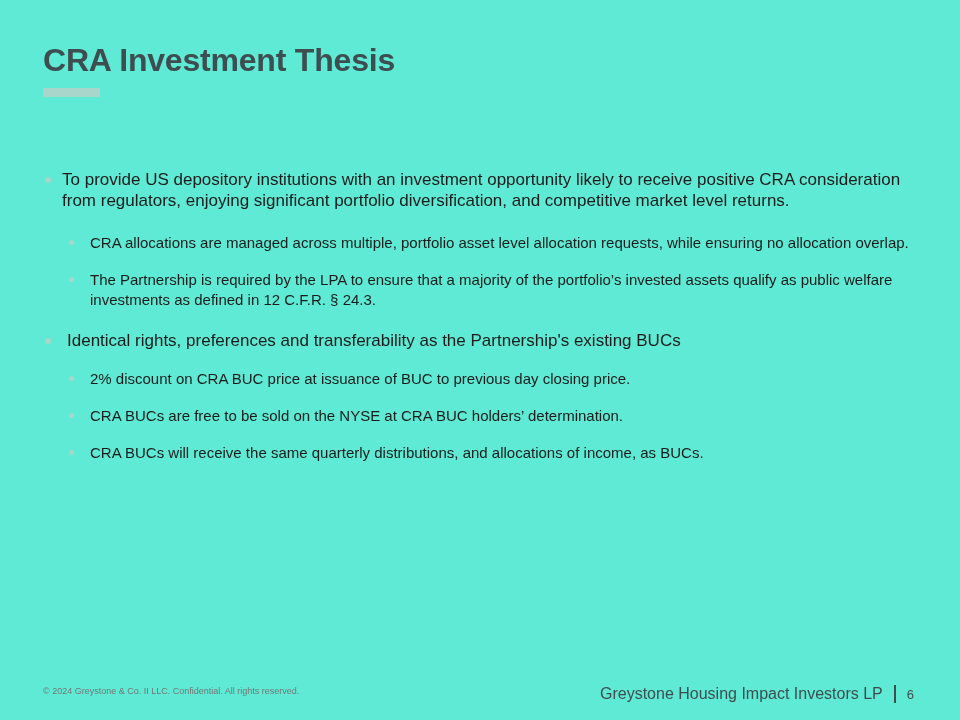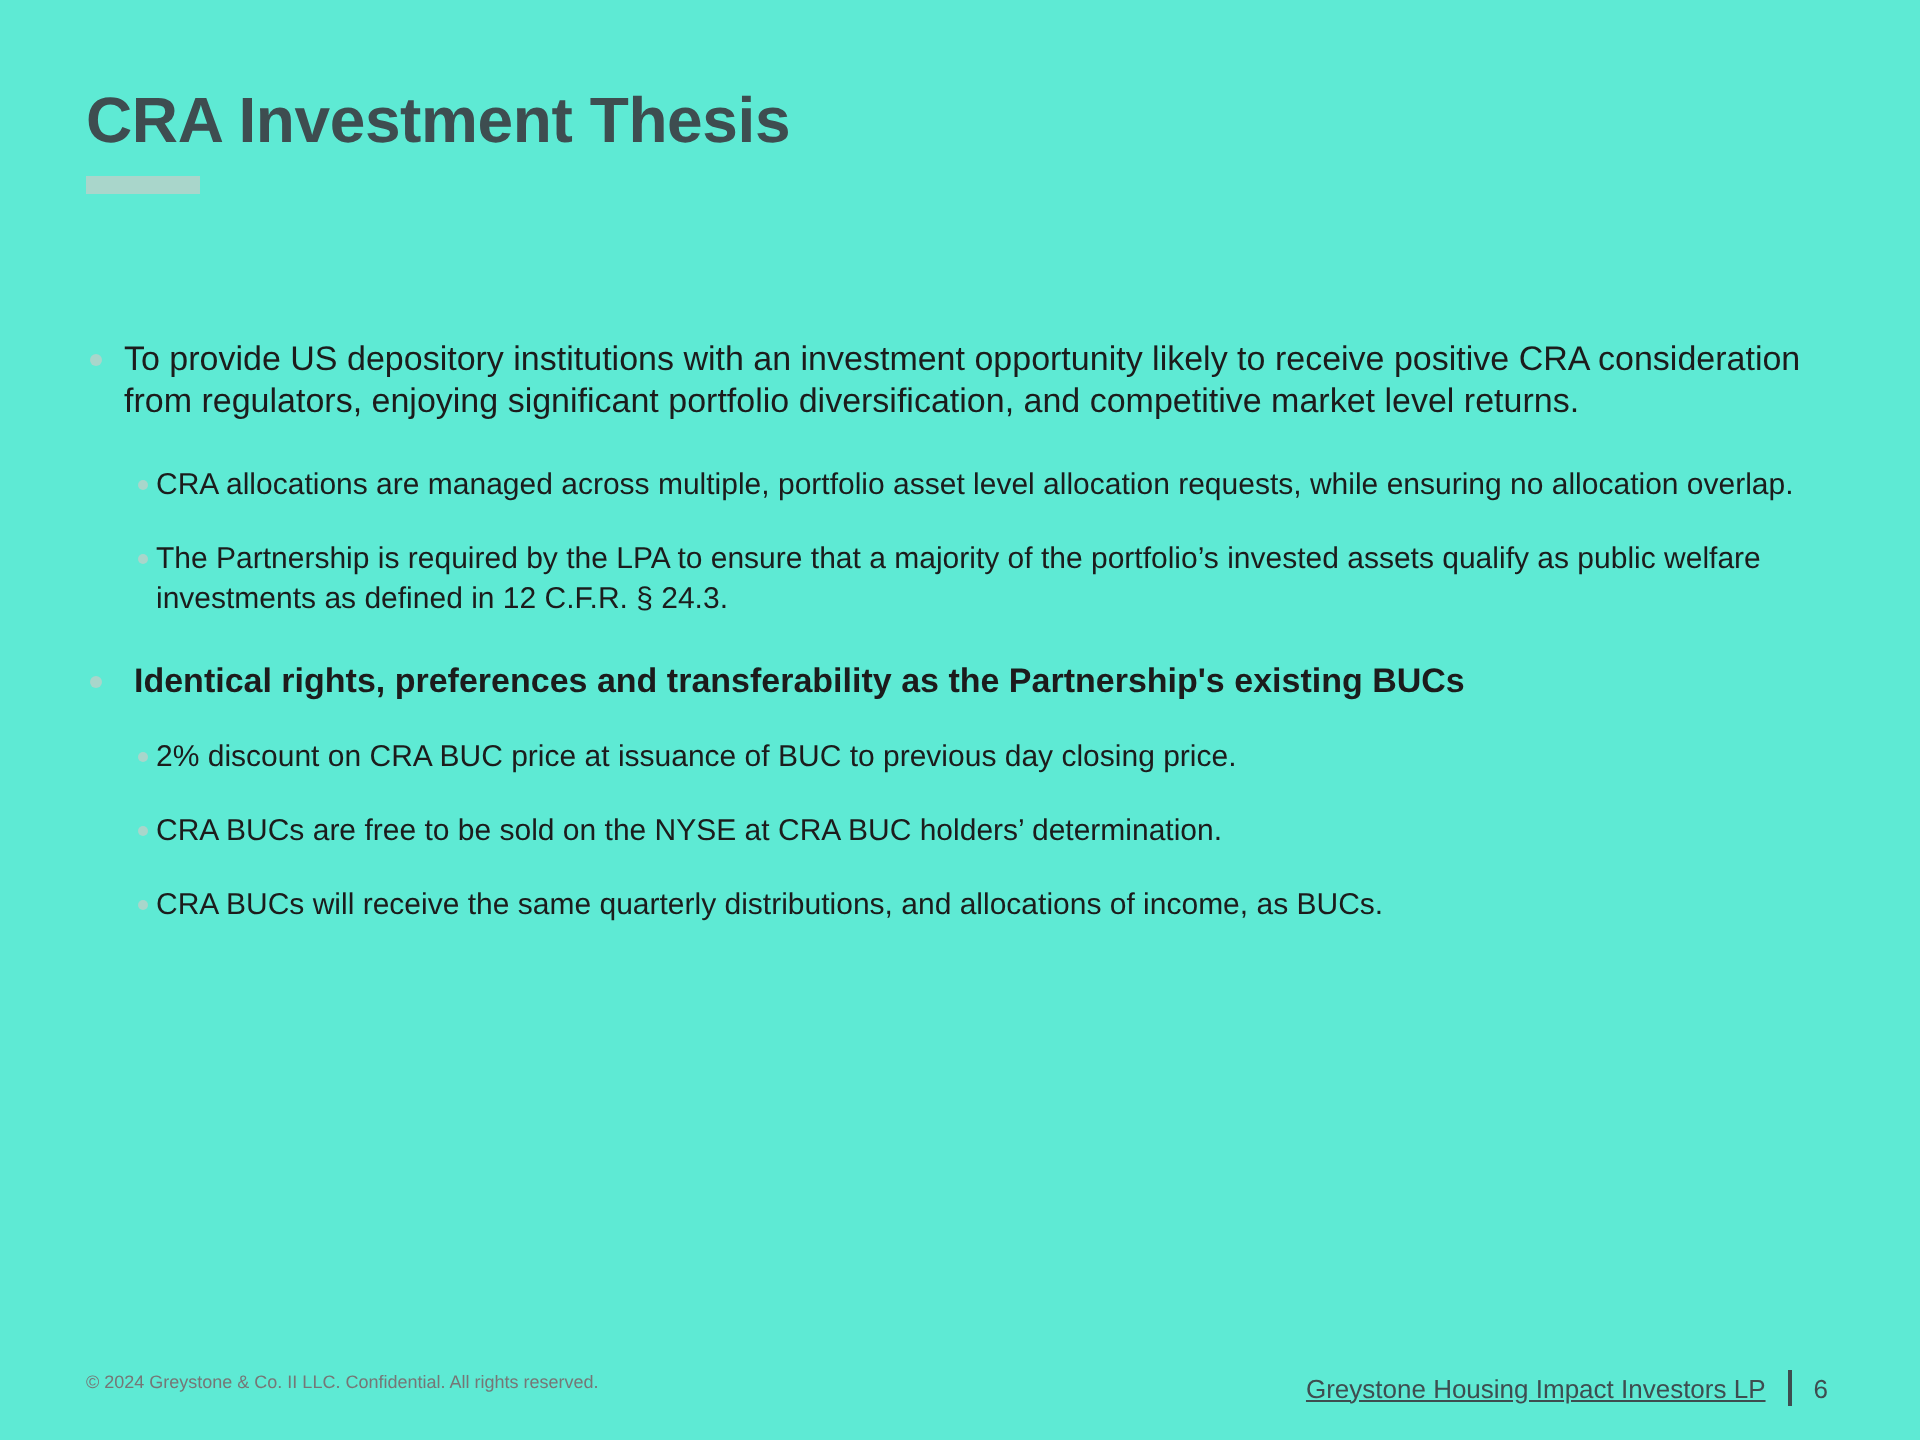--- a/index.html
+++ b/index.html
@@ -55,26 +55,26 @@
   .l1 .dot {
     flex: none;
     width: 6px;
     height: 6px;
     border-radius: 50%;
     background: #a9d6cb;
     margin-top: 8px;
     margin-left: 2px;
   }
   .l1.second { margin-top: 20px; }
-  .l1.second .text { padding-left: 5px; font-weight: bold; }
+  .l1.second .text { padding-left: 5px; }
   .l2-list { margin: 22px 0 0 26px; }
   .l2-list.tight { margin-top: 18px; }
   .l2 {
     display: flex;
-    gap: 4px;
+    gap: 16px;
     font-size: 15px;
     line-height: 20px;
     margin-bottom: 17px;
     color: #1c1c1c;
   }
   .l2-list.tight .l2 { line-height: 19px; margin-bottom: 18px; }
   .l2 .dot {
     flex: none;
     width: 5px;
     height: 5px;
@@ -91,21 +91,21 @@
   }
   .footer-right {
     position: absolute;
     right: 46px;
     bottom: 17px;
     display: flex;
     align-items: center;
     gap: 11px;
     color: #3e4d50;
   }
-  .footer-right .company { font-size: 13px; text-decoration: underline; }
+  .footer-right .company { font-size: 16px; }
   .footer-right .divider {
     width: 2px;
     height: 18px;
     background: #3e4d50;
   }
   .footer-right .page-num { font-size: 13px; }
 </style>
 </head>
 <body>
 

